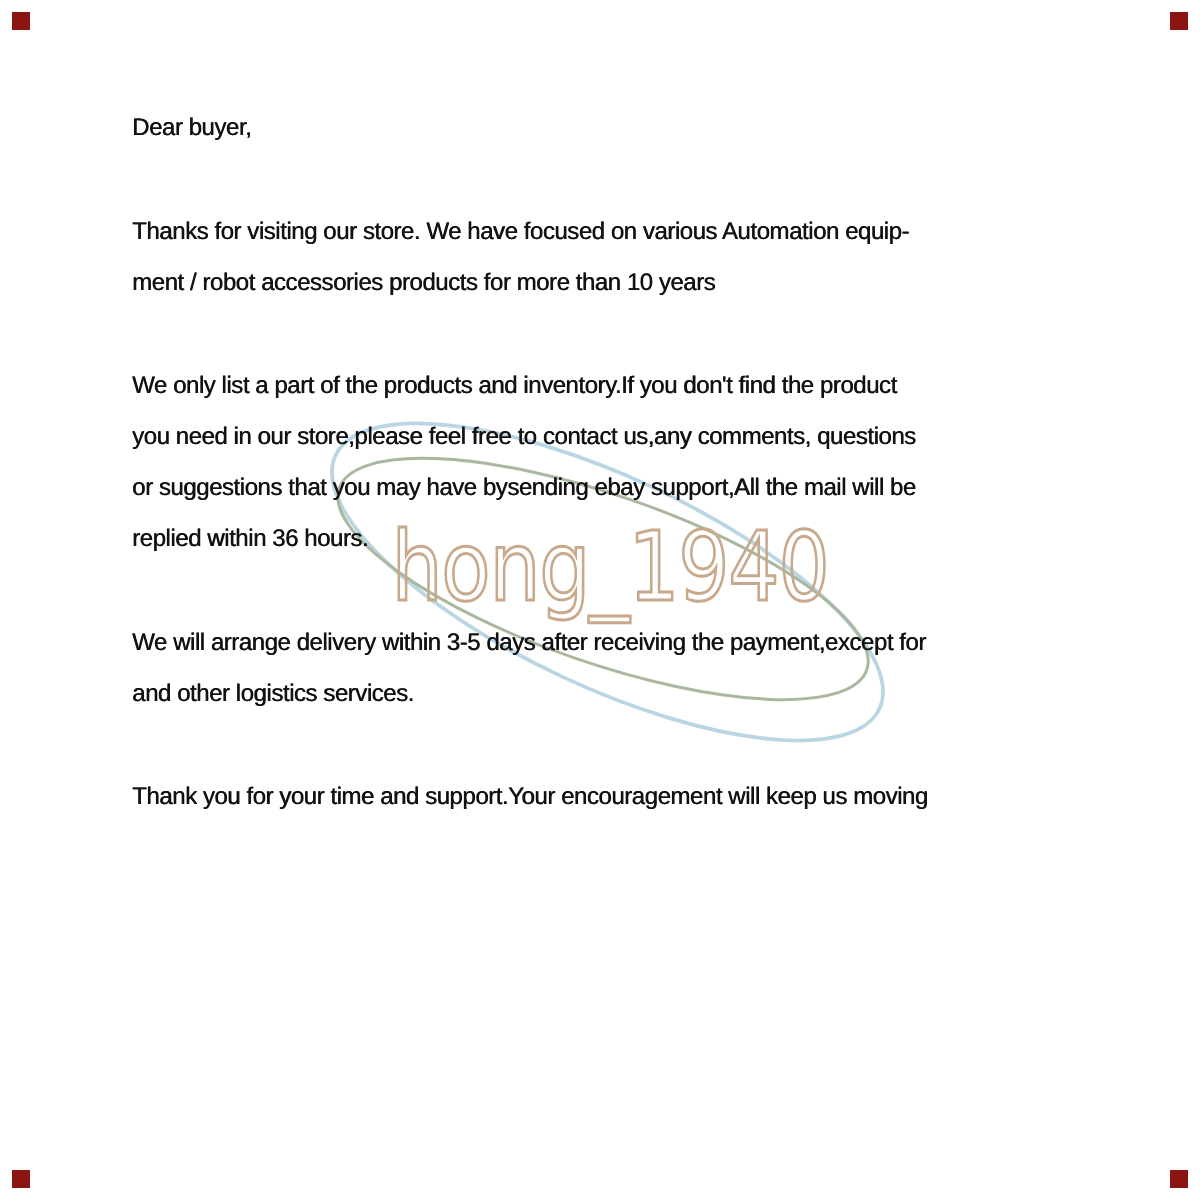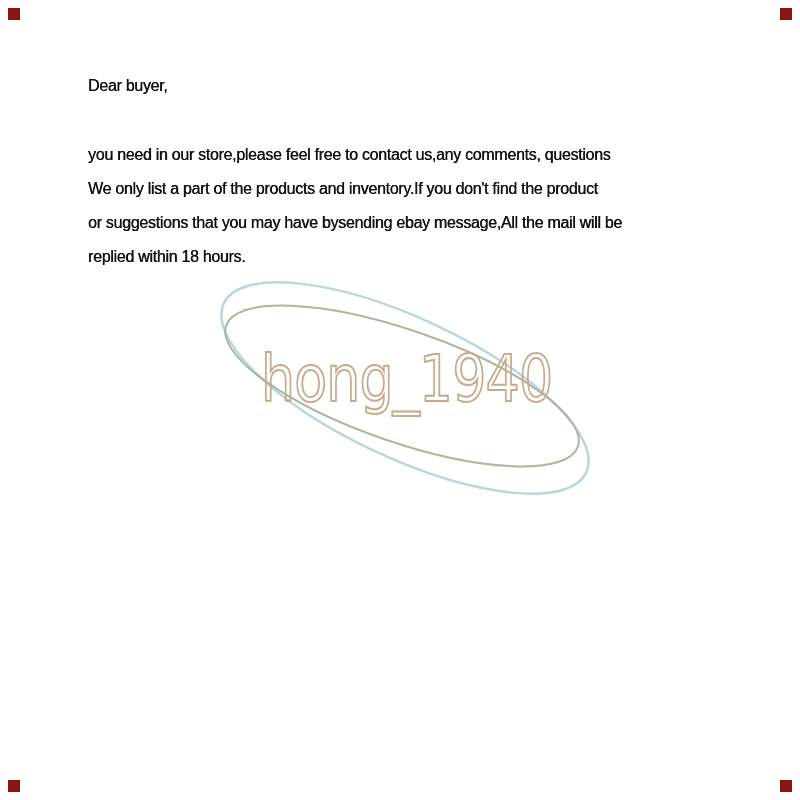--- a/index.html
+++ b/index.html
@@ -78,32 +78,39 @@
     </svg>
     <div class="watermark-text">hong_1940</div>
   </div>
 
   <div class="letter">
 
     <p>
       <span class="line">Dear buyer,</span>
     </p>
 
-
     <p>
-      <span class="line" style="display:block">you need in our store,please feel free to contact us,any comments, questions</span>
-      <span class="line" style="display:block">We only list a part of the products and inventory.If you don't find the product</span>
-      <span class="line" style="display:block">or suggestions that you may have bysending ebay message,All the mail will be</span>
-      <span class="line" style="display:block">replied within 18 hours.</span>
+      <span class="line" style="display:block">Thanks for visiting our store. We have focused on various Automation equip-</span>
+      <span class="line" style="display:block">ment / robot accessories products for more than 10 years</span>
     </p>
 
     <p>
+      <span class="line" style="display:block">We only list a part of the products and inventory.If you don't find the product</span>
+      <span class="line" style="display:block">you need in our store,please feel free to contact us,any comments, questions</span>
+      <span class="line" style="display:block">or suggestions that you may have bysending ebay support,All the mail will be</span>
+      <span class="line" style="display:block">replied within 36 hours.</span>
     </p>
 
     <p>
+      <span class="line" style="display:block">We will arrange delivery within 3-5 days after receiving the payment,except for</span>
+      <span class="line" style="display:block">and other logistics services.</span>
+    </p>
+
+    <p>
+      <span class="line" style="display:block">Thank you for your time and support.Your encouragement will keep us moving</span>
     </p>
 
 
   </div>
 
   <div class="corner-marker tl"></div>
   <div class="corner-marker tr"></div>
   <div class="corner-marker bl"></div>
   <div class="corner-marker br"></div>
 

